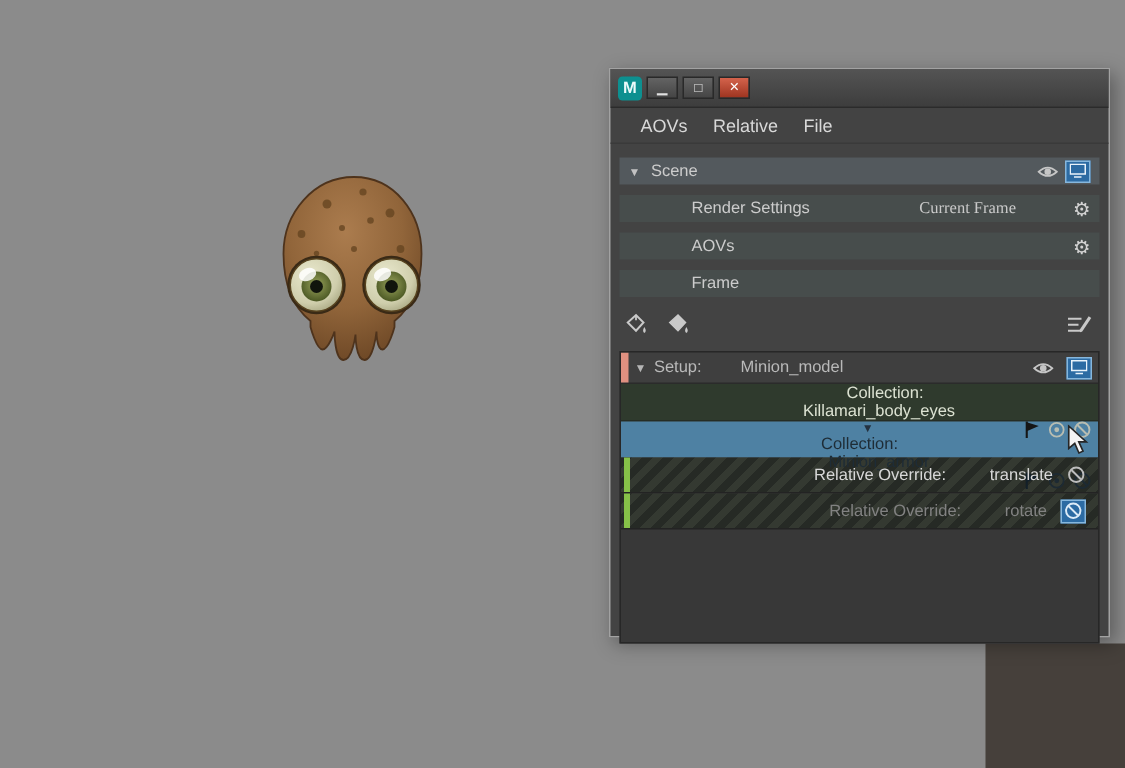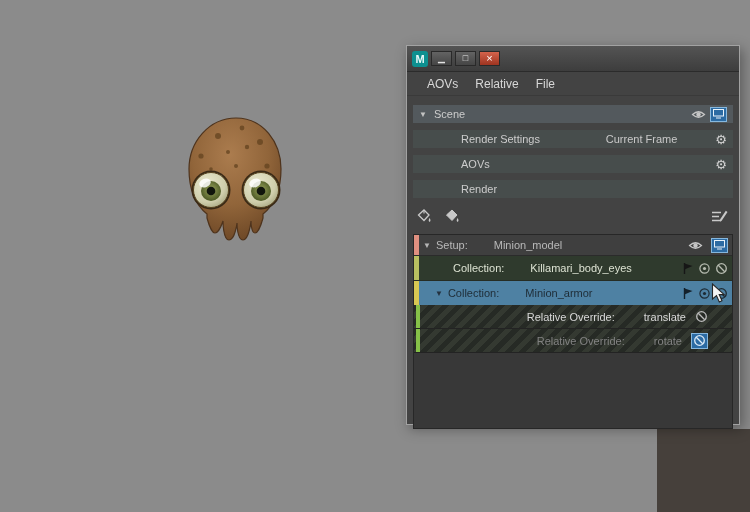--- a/index.html
+++ b/index.html
@@ -26,43 +26,43 @@
   .menubar span{cursor:default;}
 
   .content{padding:9px 6px 0 6px;}
   .srow{height:18px;display:flex;align-items:center;padding:0 6px;font-size:11px;color:#cccccc;margin-bottom:7px;}
   .srow.scene{background:#53595d;}
   .srow.sub{background:#474d4c;}
   .srow.sub .lbl{margin-left:14px;padding-left:28px;}
   .arrow{font-size:8px;color:#c2c2c2;margin-right:7px;}
   .spacer{flex:1;}
   .gear{font-size:13px;color:#d2d2d2;line-height:13px;}
-  .cf-value{color:#c9c9c9;margin-right:38px;}
+  .cf-value{color:#c9c9c9;margin-right:38px;font-family:Liberation Serif, serif;}
   .blue-toggle{width:17px;height:15px;background:#2c6ba3;border:1px solid #86b7dd;display:flex;align-items:center;justify-content:center;box-sizing:border-box;margin-left:4px;}
 
   .toolbar{display:flex;align-items:center;height:22px;margin:2px 2px 7px 2px;}
   .toolbar .ticon{margin-right:11px;display:flex;align-items:center;}
 
   
   .panel{height:193px;border:1px solid #272727;background:#383838;overflow:hidden;}
   .stripe{width:5px;align-self:stretch;flex:0 0 auto;}
   .layer-row{height:20px;background:#3f3f3f;border-bottom:1px solid #2b2b2b;display:flex;align-items:center;font-size:11px;color:#b9b9b9;}
   .layer-row .arrow{color:#b5b5b5;margin:0 5px 0 4px;}
   .name-gap{margin-left:26px;}
   .row-icons{margin-left:auto;display:flex;align-items:center;gap:4px;padding-right:4px;}
 
-  .coll-row{height:24px;display:flex;align-items:center;font-size:11px;}
+  .coll-row{height:24px;display:flex;align-items:center;font-size:11px;flex-direction:column;}
   .coll-row.c1{background:#2f3a2d;border-bottom:1px solid #262d24;color:#dce2d2;}
   .coll-row.c1 .ctext{margin-left:34px;}
   .coll-row.c2{background:#4e81a3;color:#1e2c36;}
   .coll-row.c2 .arrow{color:#243240;margin:0 5px 0 16px;}
   .icon-light{color:#b8bdb2;}
   .icon-dark{color:#1d2a33;}
 
-  .ovr-row{height:23px;display:flex;align-items:center;font-size:11px;padding-right:24px;
+  .ovr-row{height:23px;display:flex;align-items:center;font-size:11px;padding-right:8px;
     background:repeating-linear-gradient(135deg,#262a25 0px,#262a25 5px,#343931 5px,#343931 10px);
     border-bottom:1px solid #232323;}
   .ovr-row .stripe{width:4px;margin-left:2px;}
   .ovr-row.enabled{color:#d8d8d8;}
   .ovr-row.disabled{color:#828282;}
   .ovr-text{margin-left:auto;}
   .ovr-icon{margin-left:9px;display:flex;align-items:center;color:#bdbdbd;}
   .ovr-icon.boxed{width:17px;height:16px;background:#2c6ba3;border:1px solid #86b7dd;box-sizing:border-box;justify-content:center;color:#dcebf7;}
 
   .cursor{position:absolute;left:711px;top:283px;pointer-events:none;}
@@ -164,21 +164,21 @@
       <span class="gear">⚙</span>
     </div>
 
     <div class="srow sub">
       <span class="lbl">AOVs</span>
       <span class="spacer"></span>
       <span class="gear">⚙</span>
     </div>
 
     <div class="srow sub">
-      <span class="lbl">Render</span>
+      <span class="lbl">Frame</span>
     </div>
 
     <div class="toolbar">
       <span class="ticon">
         <svg width="17" height="16" viewBox="0 0 17 16">
             <path d="M3.5 7 L9 2 L14 7 L9 12.5 Z" fill="none" stroke="#c9c9c9" stroke-width="1.3"></path>
             <path d="M9 2 L9 5.5" stroke="#c9c9c9" stroke-width="1.2"></path>
             <path d="M14.6 10 q1.8 2.8 0 4 q-1.8 -1.2 0 -4" fill="#c9c9c9"></path>
           </svg>
       </span>

